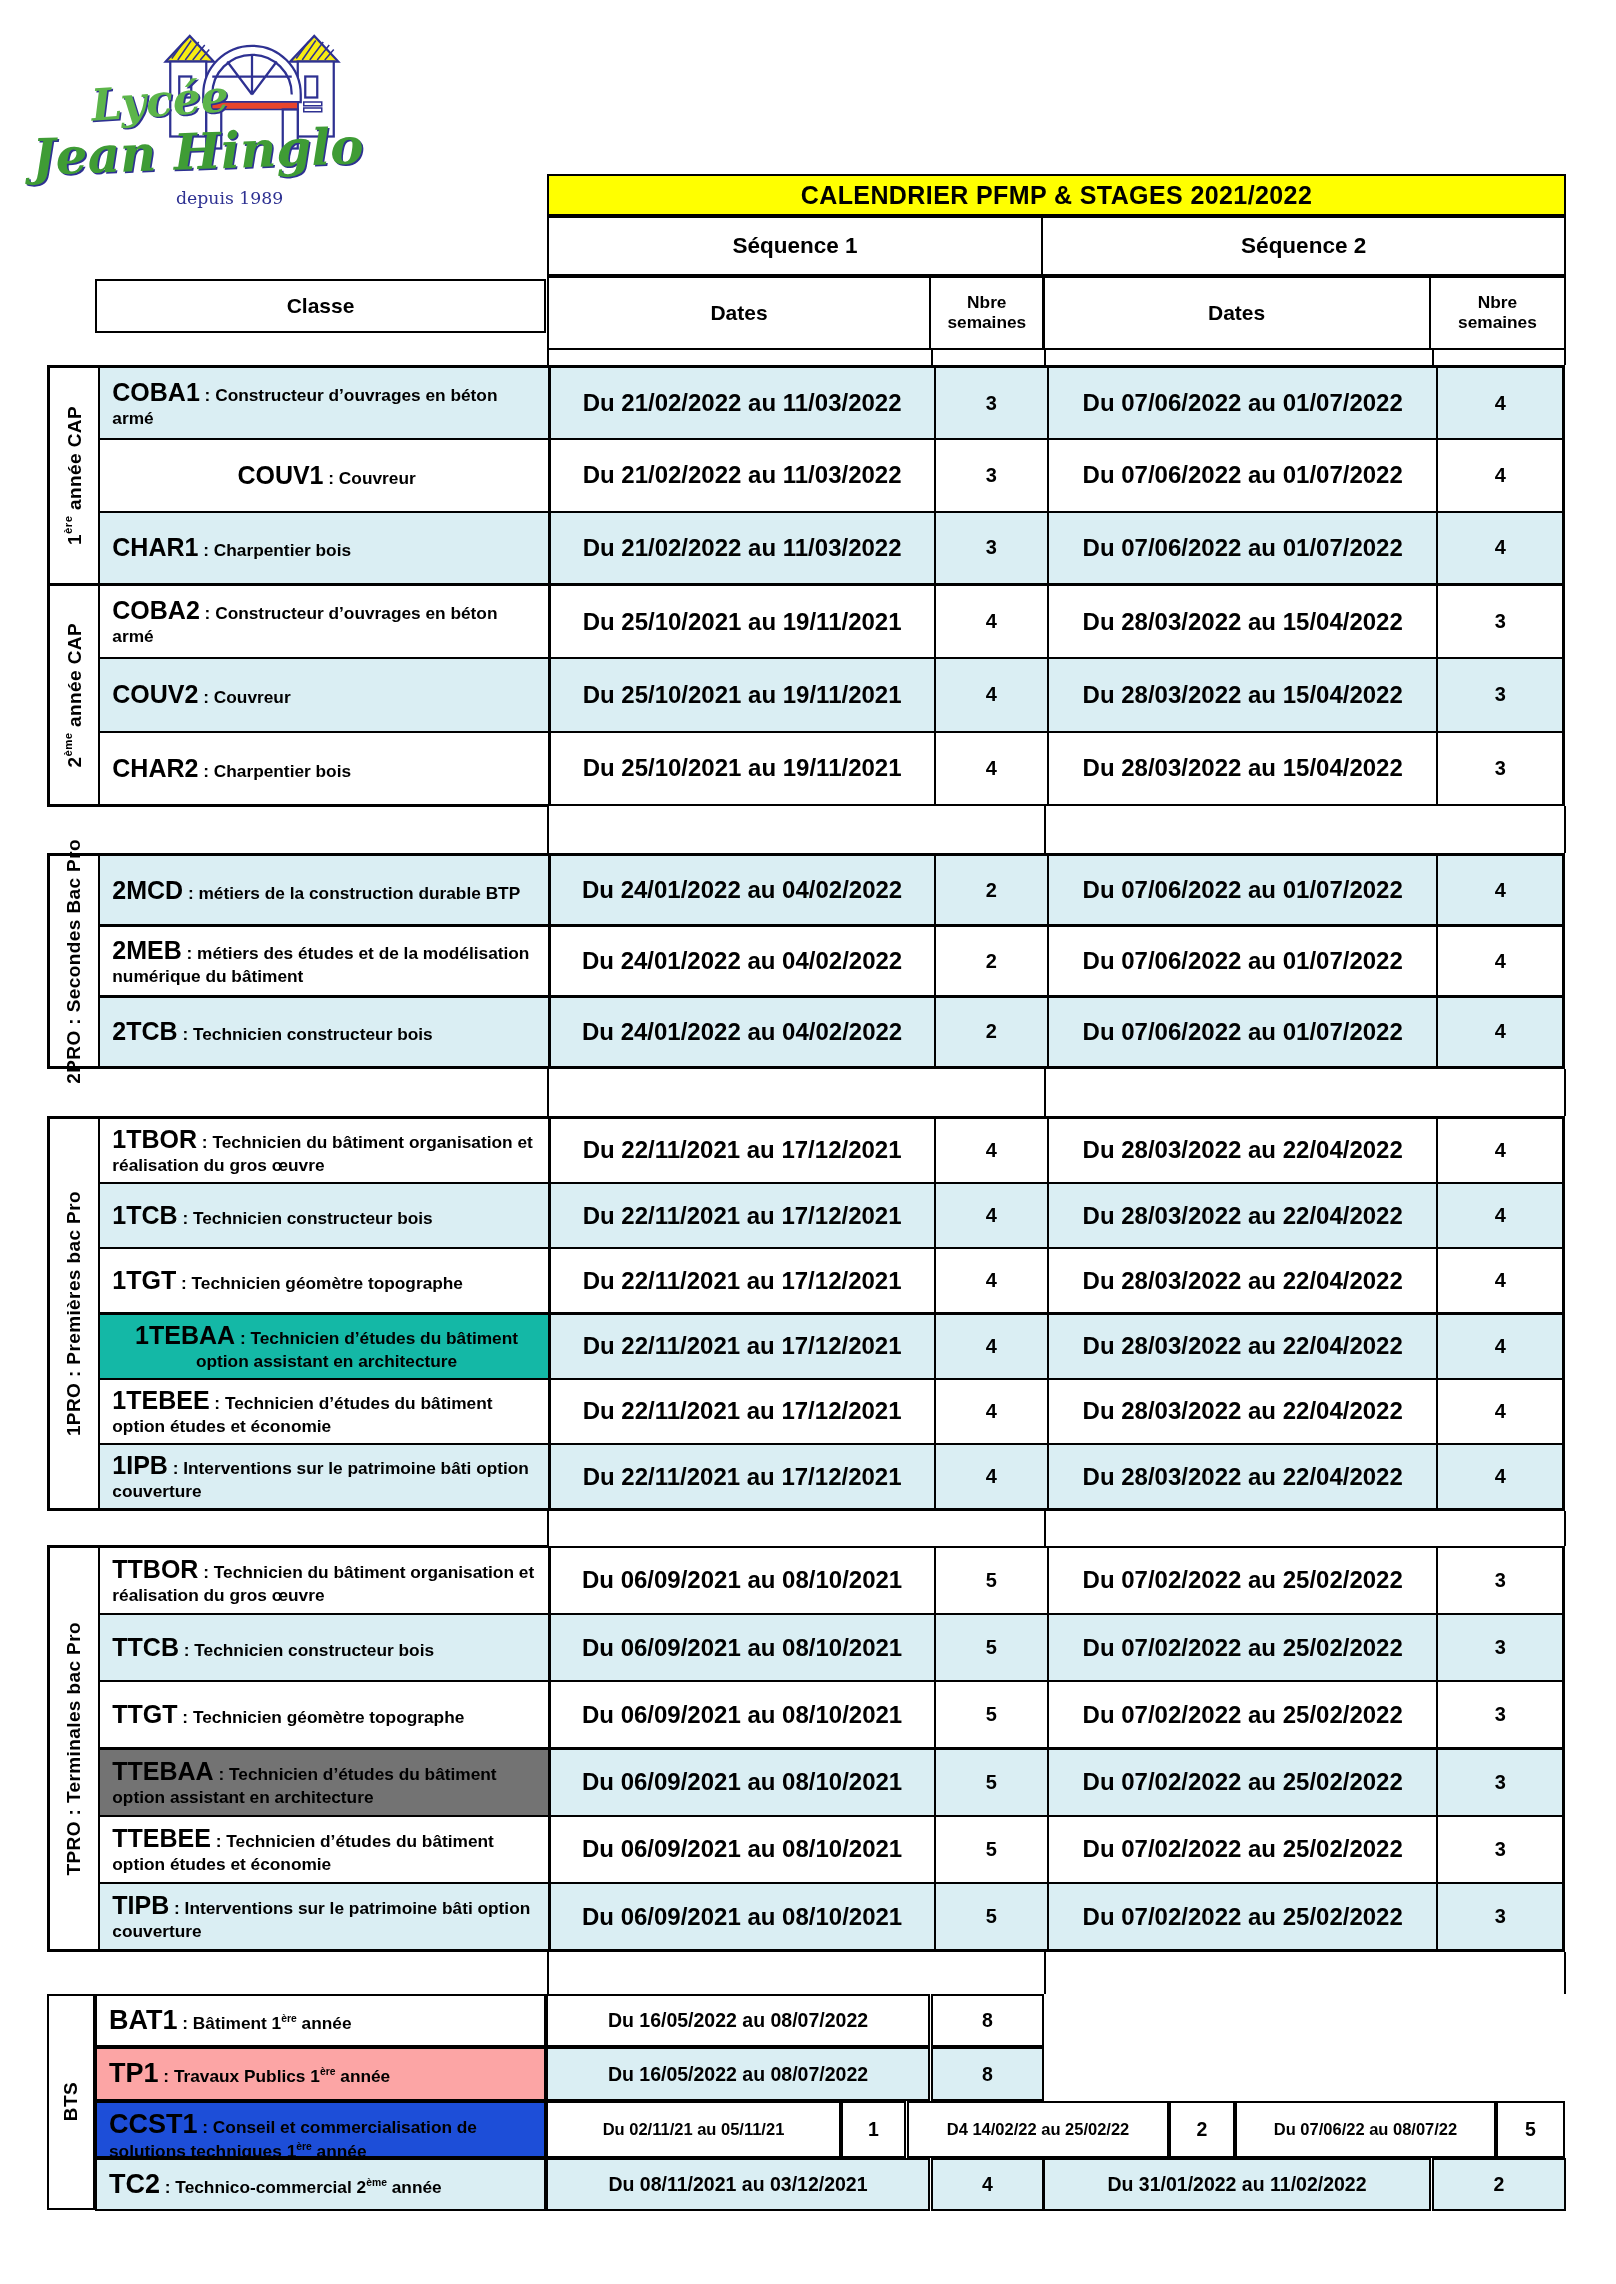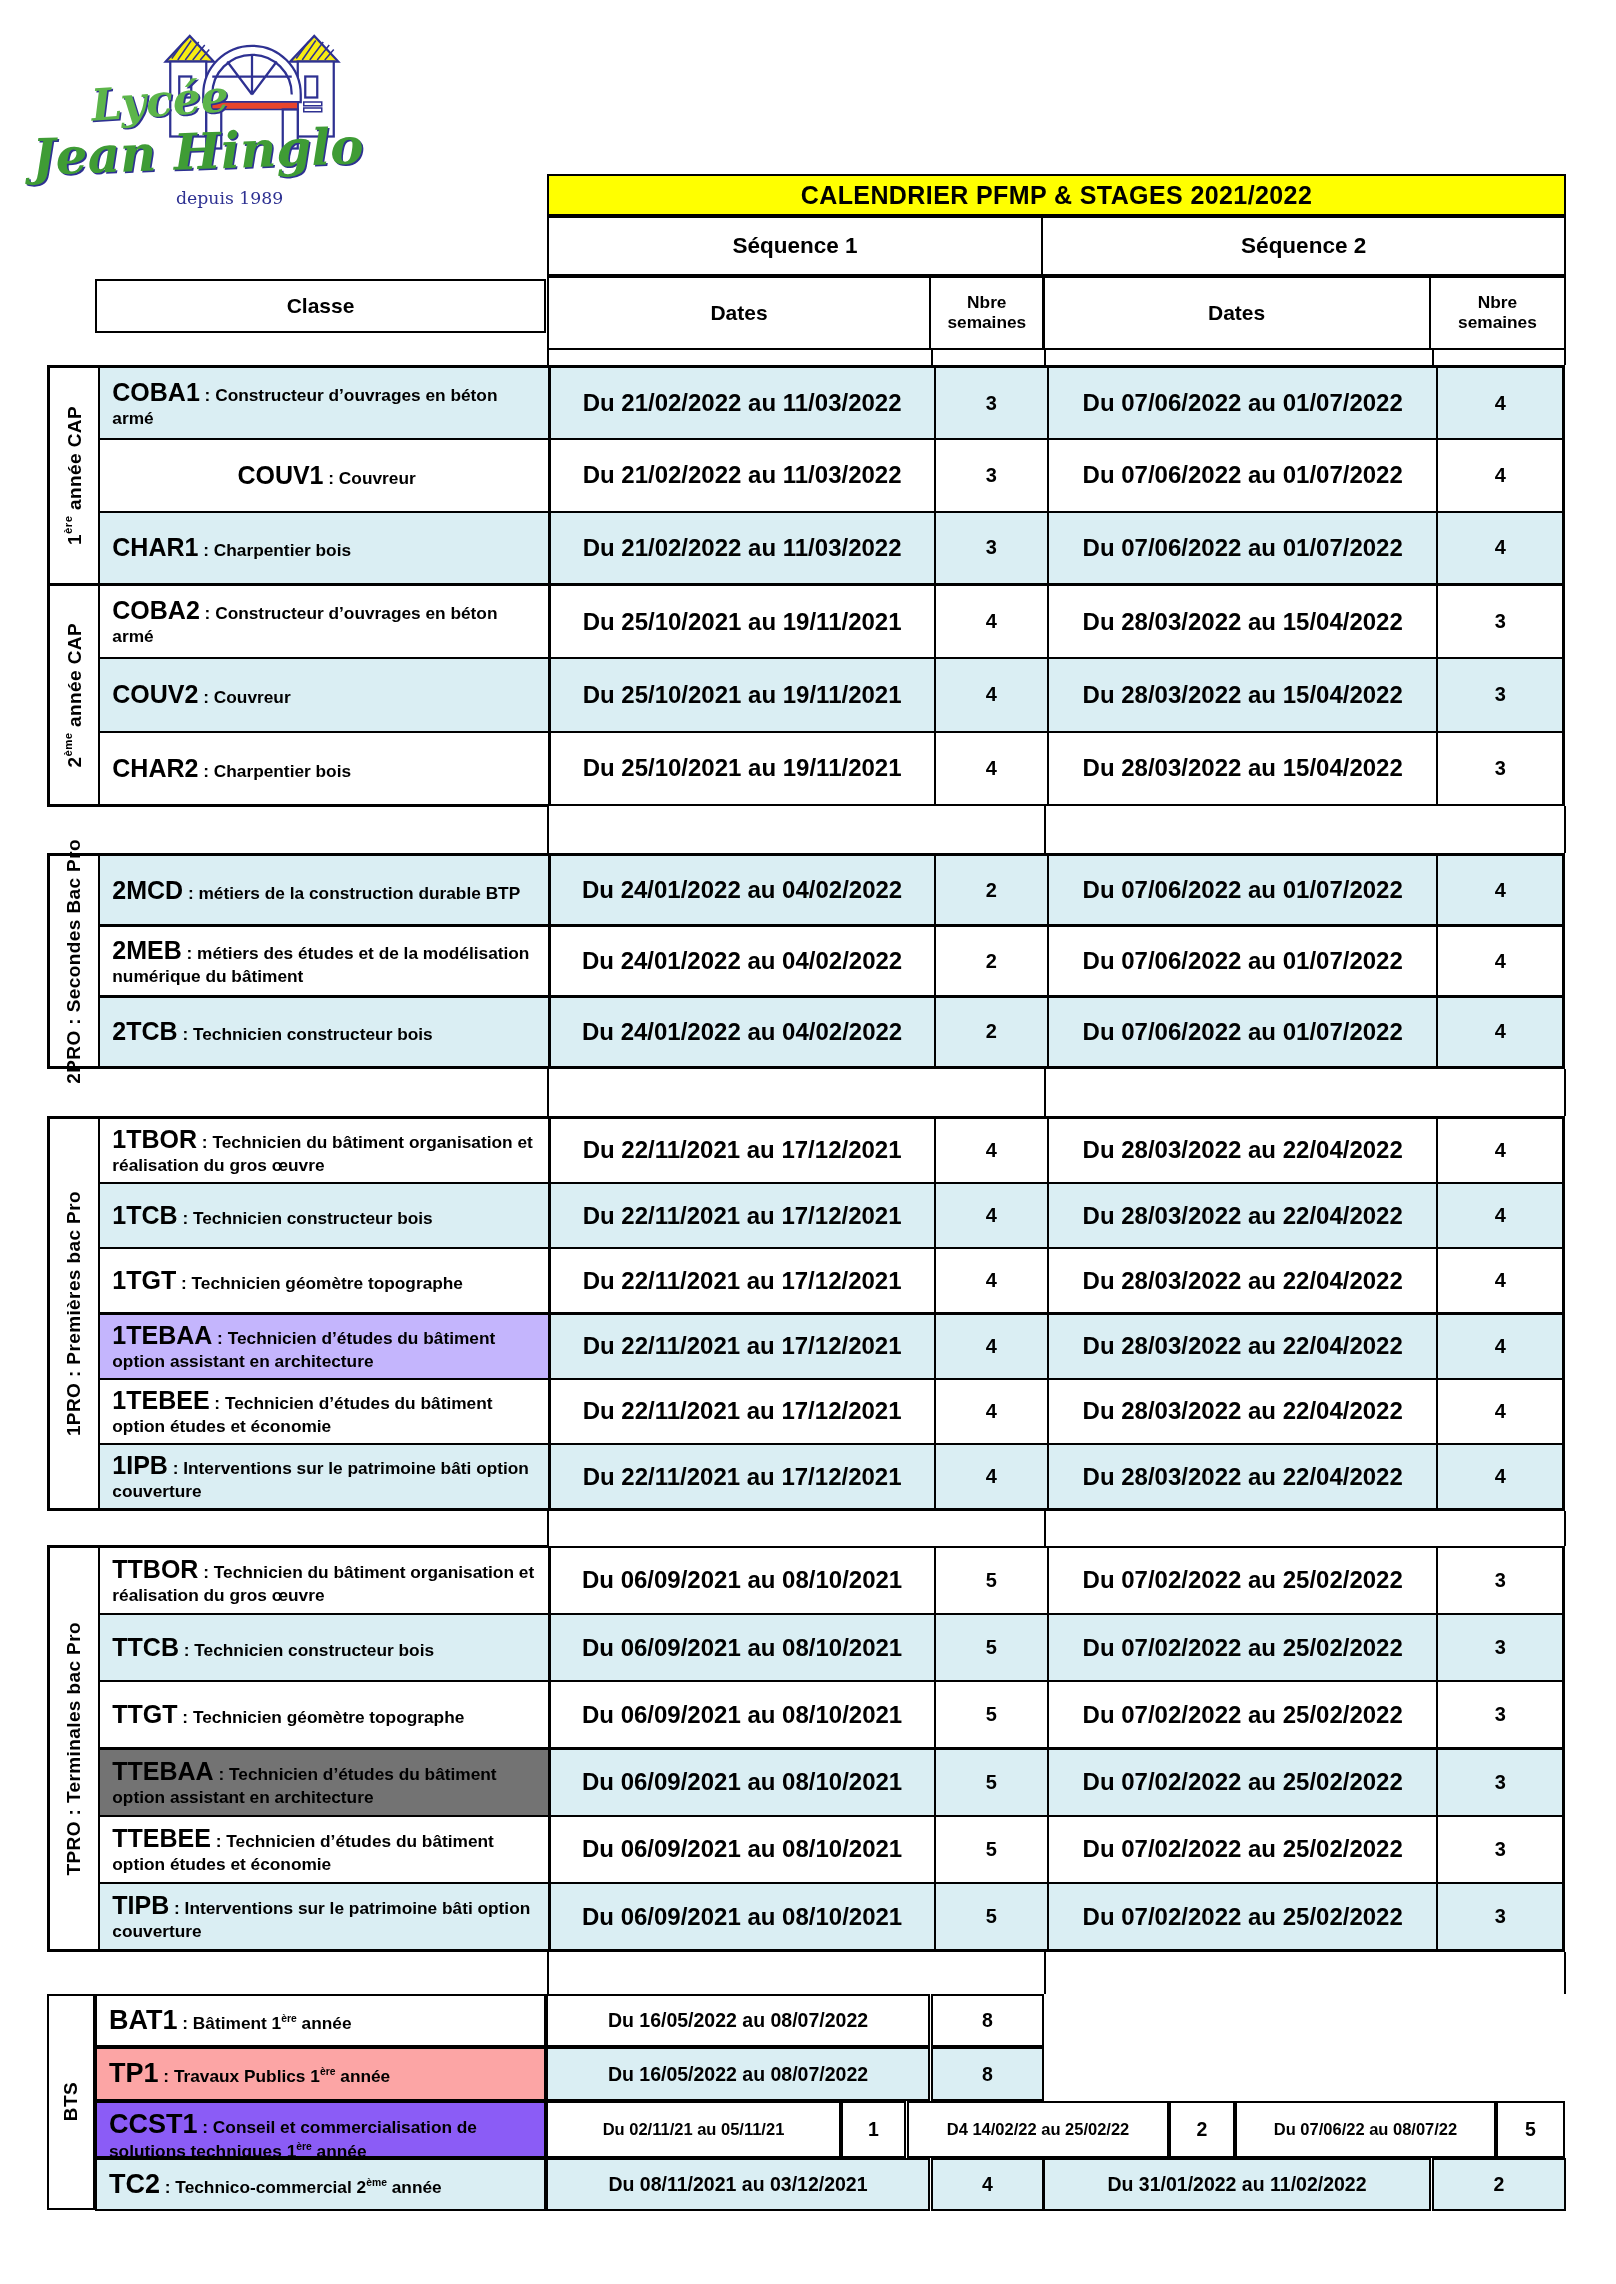--- a/index.html
+++ b/index.html
@@ -172,21 +172,21 @@
       <div class="cell c-classe" style="background:#DAEEF3;"><span class="code">1TCB</span><span class="cdesc"> : Technicien constructeur bois</span></div>
       <div class="cell c-date" style="background:#DAEEF3;">Du 22/11/2021 au 17/12/2021</div>
       <div class="cell c-weeks" style="background:#DAEEF3;">4</div>
       <div class="cell c-date" style="background:#DAEEF3;">Du 28/03/2022 au 22/04/2022</div>
       <div class="cell c-weeks" style="background:#DAEEF3;">4</div>
       <div class="cell c-classe" style="background:#fff;"><span class="code">1TGT</span><span class="cdesc"> : Technicien géomètre topographe</span></div>
       <div class="cell c-date" style="background:#fff;">Du 22/11/2021 au 17/12/2021</div>
       <div class="cell c-weeks" style="background:#fff;">4</div>
       <div class="cell c-date" style="background:#fff;">Du 28/03/2022 au 22/04/2022</div>
       <div class="cell c-weeks" style="background:#fff;">4</div>
-      <div class="cell c-classe" style="background:#c4b5fd;"><span class="code">1TEBAA</span><span class="cdesc"> : Technicien d’études du bâtiment option assistant en architecture</span></div>
+      <div class="cell c-classe" style="background:#14b8a6;text-align:center;"><span class="code">1TEBAA</span><span class="cdesc"> : Technicien d’études du bâtiment option assistant en architecture</span></div>
       <div class="cell c-date" style="background:#DAEEF3;">Du 22/11/2021 au 17/12/2021</div>
       <div class="cell c-weeks" style="background:#DAEEF3;">4</div>
       <div class="cell c-date" style="background:#DAEEF3;">Du 28/03/2022 au 22/04/2022</div>
       <div class="cell c-weeks" style="background:#DAEEF3;">4</div>
       <div class="cell c-classe" style="background:#fff;"><span class="code">1TEBEE</span><span class="cdesc"> : Technicien d’études du bâtiment option études et économie</span></div>
       <div class="cell c-date" style="background:#fff;">Du 22/11/2021 au 17/12/2021</div>
       <div class="cell c-weeks" style="background:#fff;">4</div>
       <div class="cell c-date" style="background:#fff;">Du 28/03/2022 au 22/04/2022</div>
       <div class="cell c-weeks" style="background:#fff;">4</div>
       <div class="cell c-classe" style="background:#DAEEF3;"><span class="code">1IPB</span><span class="cdesc"> : Interventions sur le patrimoine bâti option couverture</span></div>
@@ -250,21 +250,21 @@
     <div id="bts-block">
       <div class="bcell cell white" style="left:0;top:0;width:48px;height:216px;">
         <div class="vtext">BTS</div>
       </div>
       <div class="bcell cell c-classe" style="left:48px;top:0px;width:451px;height:53px;background:#fff;"><span class="code">BAT1</span><span class="cdesc"> : Bâtiment 1<sup>ère</sup> année</span></div>
       <div class="bcell cell c-date" style="left:499px;top:0px;width:384px;height:53px;background:#fff;">Du 16/05/2022 au 08/07/2022</div>
       <div class="bcell cell c-weeks" style="left:884px;top:0px;width:113px;height:53px;background:#fff;">8</div>
       <div class="bcell cell c-classe" style="left:48px;top:53px;width:451px;height:54px;background:#fca5a5;"><span class="code">TP1</span><span class="cdesc"> : Travaux Publics 1<sup>ère</sup> année</span></div>
       <div class="bcell cell c-date" style="left:499px;top:53px;width:384px;height:54px;background:#DAEEF3;">Du 16/05/2022 au 08/07/2022</div>
       <div class="bcell cell c-weeks" style="left:884px;top:53px;width:113px;height:54px;background:#DAEEF3;">8</div>
-      <div class="bcell cell c-classe" style="left:48px;top:107px;width:451px;height:57px;background:#8b5cf6;"><span class="code">CCST1</span><span class="cdesc"> : Conseil et commercialisation de solutions techniques 1<sup>ère</sup> année</span></div>
+      <div class="bcell cell c-classe" style="left:48px;top:107px;width:451px;height:57px;background:#1d4ed8;"><span class="code">CCST1</span><span class="cdesc"> : Conseil et commercialisation de solutions techniques 1<sup>ère</sup> année</span></div>
       <div class="bcell cell small c-date" style="left:499px;top:107px;width:295px;height:57px;background:#fff;">Du 02/11/21 au 05/11/21</div>
       <div class="bcell cell c-weeks" style="left:794px;top:107px;width:65px;height:57px;background:#fff;">1</div>
       <div class="bcell cell small c-date" style="left:860px;top:107px;width:262px;height:57px;background:#fff;">D4 14/02/22 au 25/02/22</div>
       <div class="bcell cell c-weeks" style="left:1122px;top:107px;width:66px;height:57px;background:#fff;">2</div>
       <div class="bcell cell small c-date" style="left:1188px;top:107px;width:261px;height:57px;background:#fff;">Du 07/06/22 au 08/07/22</div>
       <div class="bcell cell c-weeks" style="left:1449px;top:107px;width:69px;height:57px;background:#fff;">5</div>
       <div class="bcell cell c-classe" style="left:48px;top:164px;width:451px;height:53px;background:#DAEEF3;"><span class="code">TC2</span><span class="cdesc"> : Technico-commercial 2<sup>ème</sup> année</span></div>
       <div class="bcell cell c-date" style="left:499px;top:164px;width:384px;height:53px;background:#DAEEF3;">Du 08/11/2021 au 03/12/2021</div>
       <div class="bcell cell c-weeks" style="left:884px;top:164px;width:113px;height:53px;background:#DAEEF3;">4</div>
       <div class="bcell cell c-date" style="left:996px;top:164px;width:388px;height:53px;background:#DAEEF3;">Du 31/01/2022 au 11/02/2022</div>

